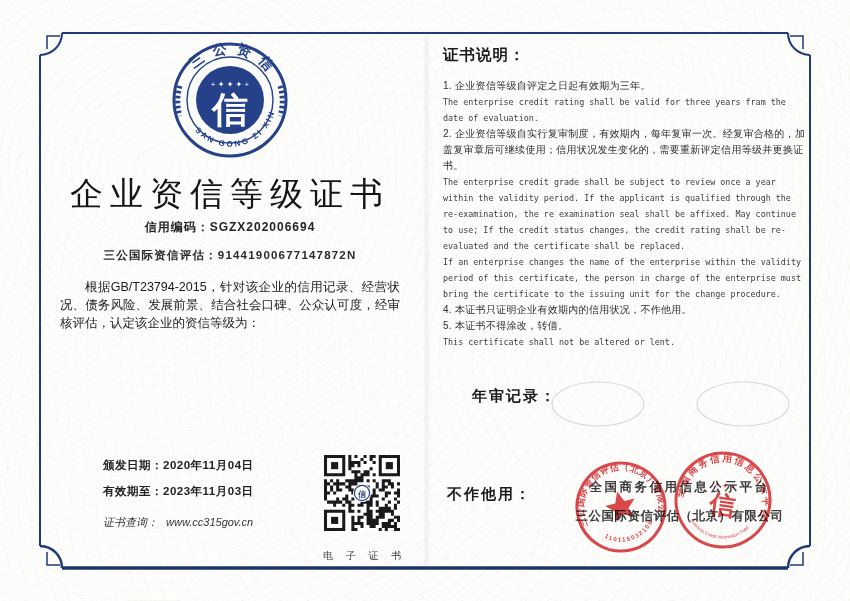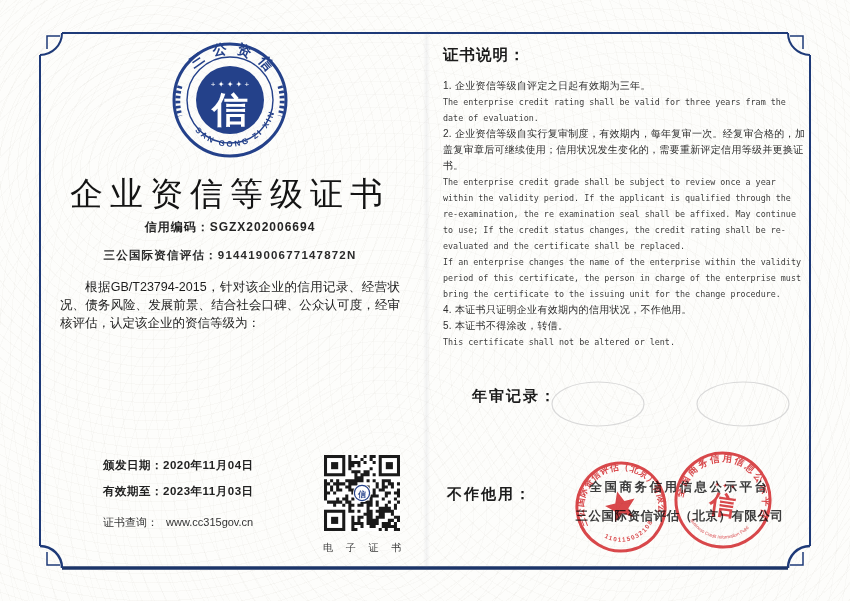--- a/index.html
+++ b/index.html
@@ -23,24 +23,24 @@
   .cert-subtitle{margin-top:3px;font-size:10px;font-weight:700;letter-spacing:2.6px;color:#1a1a1a;white-space:nowrap;}
   .credit-code{margin-top:2px;font-size:12px;font-weight:700;letter-spacing:1px;color:#242424;}
   .company{margin-top:15px;font-size:21.5px;font-weight:800;letter-spacing:1px;color:#e1251b;white-space:nowrap;}
   .social-code{margin-top:12px;font-size:11.5px;font-weight:700;letter-spacing:1.2px;color:#2a2a2a;}
   .body-par{margin:15px auto 0 auto;width:340px;text-align:justify;text-indent:2em;
     font-size:12.5px;font-weight:400;line-height:18px;color:#1c1c1c;}
   .rating{margin-top:20px;font-family:"DejaVu Serif","Liberation Serif",serif;
     font-size:31px;font-weight:800;letter-spacing:4px;color:#d7000f;white-space:nowrap;}
   .dates{position:absolute;left:48px;top:418px;text-align:left;}
   .date-row{font-size:11.5px;font-weight:700;color:#222;letter-spacing:0.5px;margin-bottom:11px;white-space:nowrap;}
-  .query-row{margin-top:16px;font-size:11px;font-weight:400;color:#333;white-space:nowrap;}
+  .query-row{margin-top:16px;font-size:11px;font-weight:400;color:#333;white-space:nowrap;font-style:italic;}
   .query-row .url{margin-left:8px;}
   .qr-block{position:absolute;left:268px;top:415px;width:78px;text-align:center;}
-  .qr-caption{margin-top:6px;font-size:10px;letter-spacing:5px;color:#3a3a3a;white-space:nowrap;}
+  .qr-caption{margin-top:14px;font-size:10px;letter-spacing:5px;color:#3a3a3a;white-space:nowrap;}
 
   
   .page-right{position:absolute;left:443px;top:45px;width:368px;height:520px;color:#2e2e2e;}
   .instr-title{margin:0;font-size:15.5px;font-weight:700;letter-spacing:1px;color:#1c1c1c;}
   .instr-items{margin-top:12px;}
   .instr-items p{margin:0;}
   .zh{font-size:10px;font-weight:400;line-height:16px;color:#2d2d2d;letter-spacing:0.3px;}
   .en{font-family:"DejaVu Sans Mono","Liberation Mono",monospace;font-size:8.4px;line-height:16px;color:#3d3d3d;}
   .annual{position:absolute;left:4px;top:342px;}
   .annual-label{font-size:15px;font-weight:800;letter-spacing:2px;color:#1c1c1c;margin-left:25px;}

